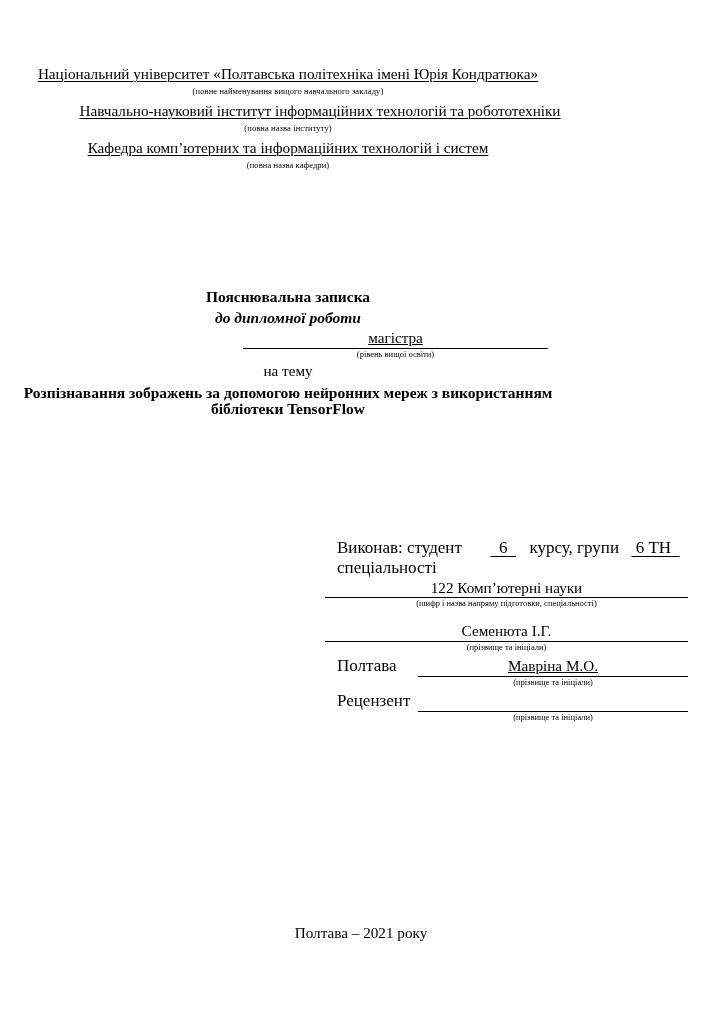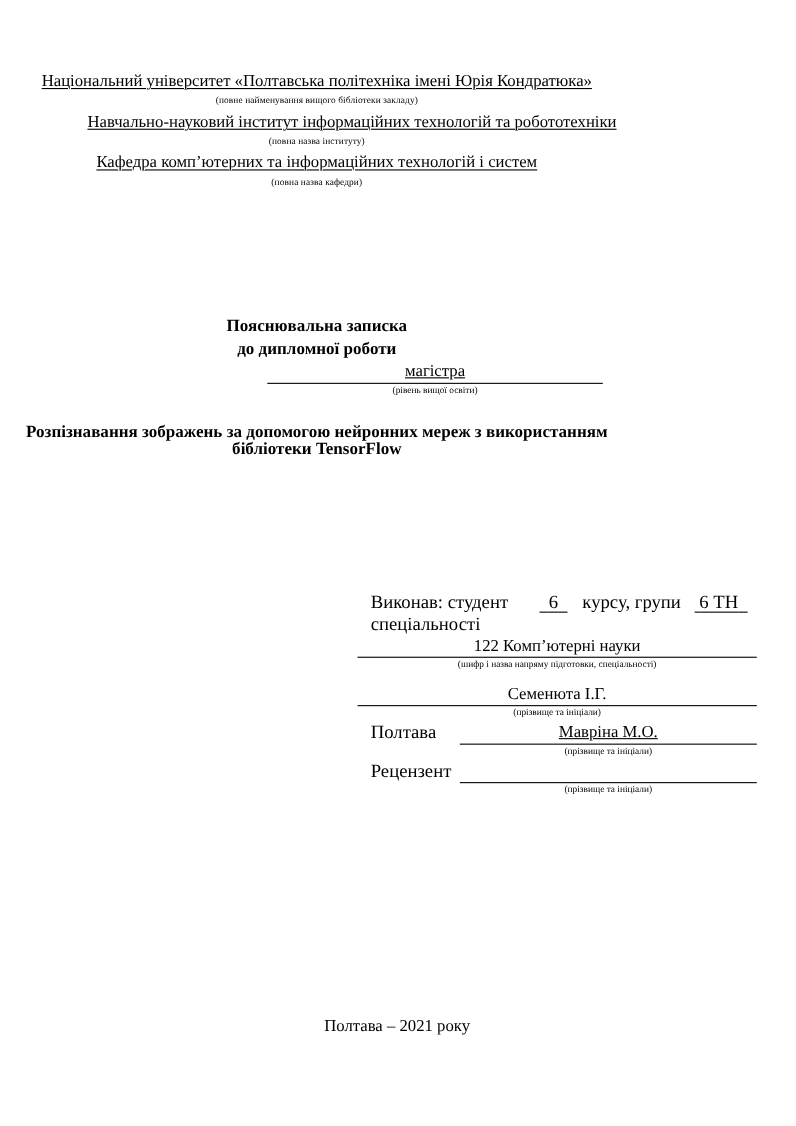--- a/index.html
+++ b/index.html
@@ -100,39 +100,40 @@
   }
 </style>
 </head>
 <body>
 
 <div class="page">
 
   <div class="row hdr-line" style="top:64px;">
     <span class="u">Національний університет «Полтавська політехніка імені Юрія Кондратюка»</span>
   </div>
-  <div class="row caption" style="top:86px;">(повне найменування вищого бібліотеки закладу)</div>
+  <div class="row caption" style="top:86px;">(повне найменування вищого навчального закладу)</div>
 
   <div class="row hdr-line" style="top:101px;padding-left:32px;">
     <span class="u">Навчально-науковий інститут інформаційних технологій та робототехніки</span>
   </div>
   <div class="row caption" style="top:123px;">(повна назва інституту)</div>
 
   <div class="row hdr-line" style="top:138px;">
     <span class="u">Кафедра комп’ютерних та інформаційних технологій і систем</span>
   </div>
   <div class="row title-main" style="top:286px;">Пояснювальна записка</div>
 
   <div class="row caption" style="top:160px;">(повна назва кафедри)</div>
-  <div class="row title-main" style="top:307px;">до дипломної роботи</div>
+  <div class="row title-main" style="top:307px;font-style:italic;">до дипломної роботи</div>
 
   <div class="form-center" style="top:328px; left:243px; width:305px;text-decoration:underline;">магістра</div>
   <div class="rule" style="top:348px; left:243px; width:305px;"></div>
   <div class="cap-abs" style="top:349px; left:243px; width:305px;">(рівень вищої освіти)</div>
 
+  <div class="row plain" style="top:361px;">на тему</div>
 
   <div class="row title-topic" style="top:398px;">бібліотеки TensorFlow</div>
   <div class="row title-topic" style="top:382px;">Розпізнавання зображень за допомогою нейронних мереж з використанням</div>
 
   <div class="form-text" style="top:538px; left:337px;">
     <span>Виконав: студент</span>
     <span style="display:inline-block; width:20px;"></span>
     <span class="underline-inline">&nbsp;&nbsp;<span>6</span>&nbsp;&nbsp;</span>
     <span style="display:inline-block; width:5px;"></span>
     <span>курсу, групи</span>

